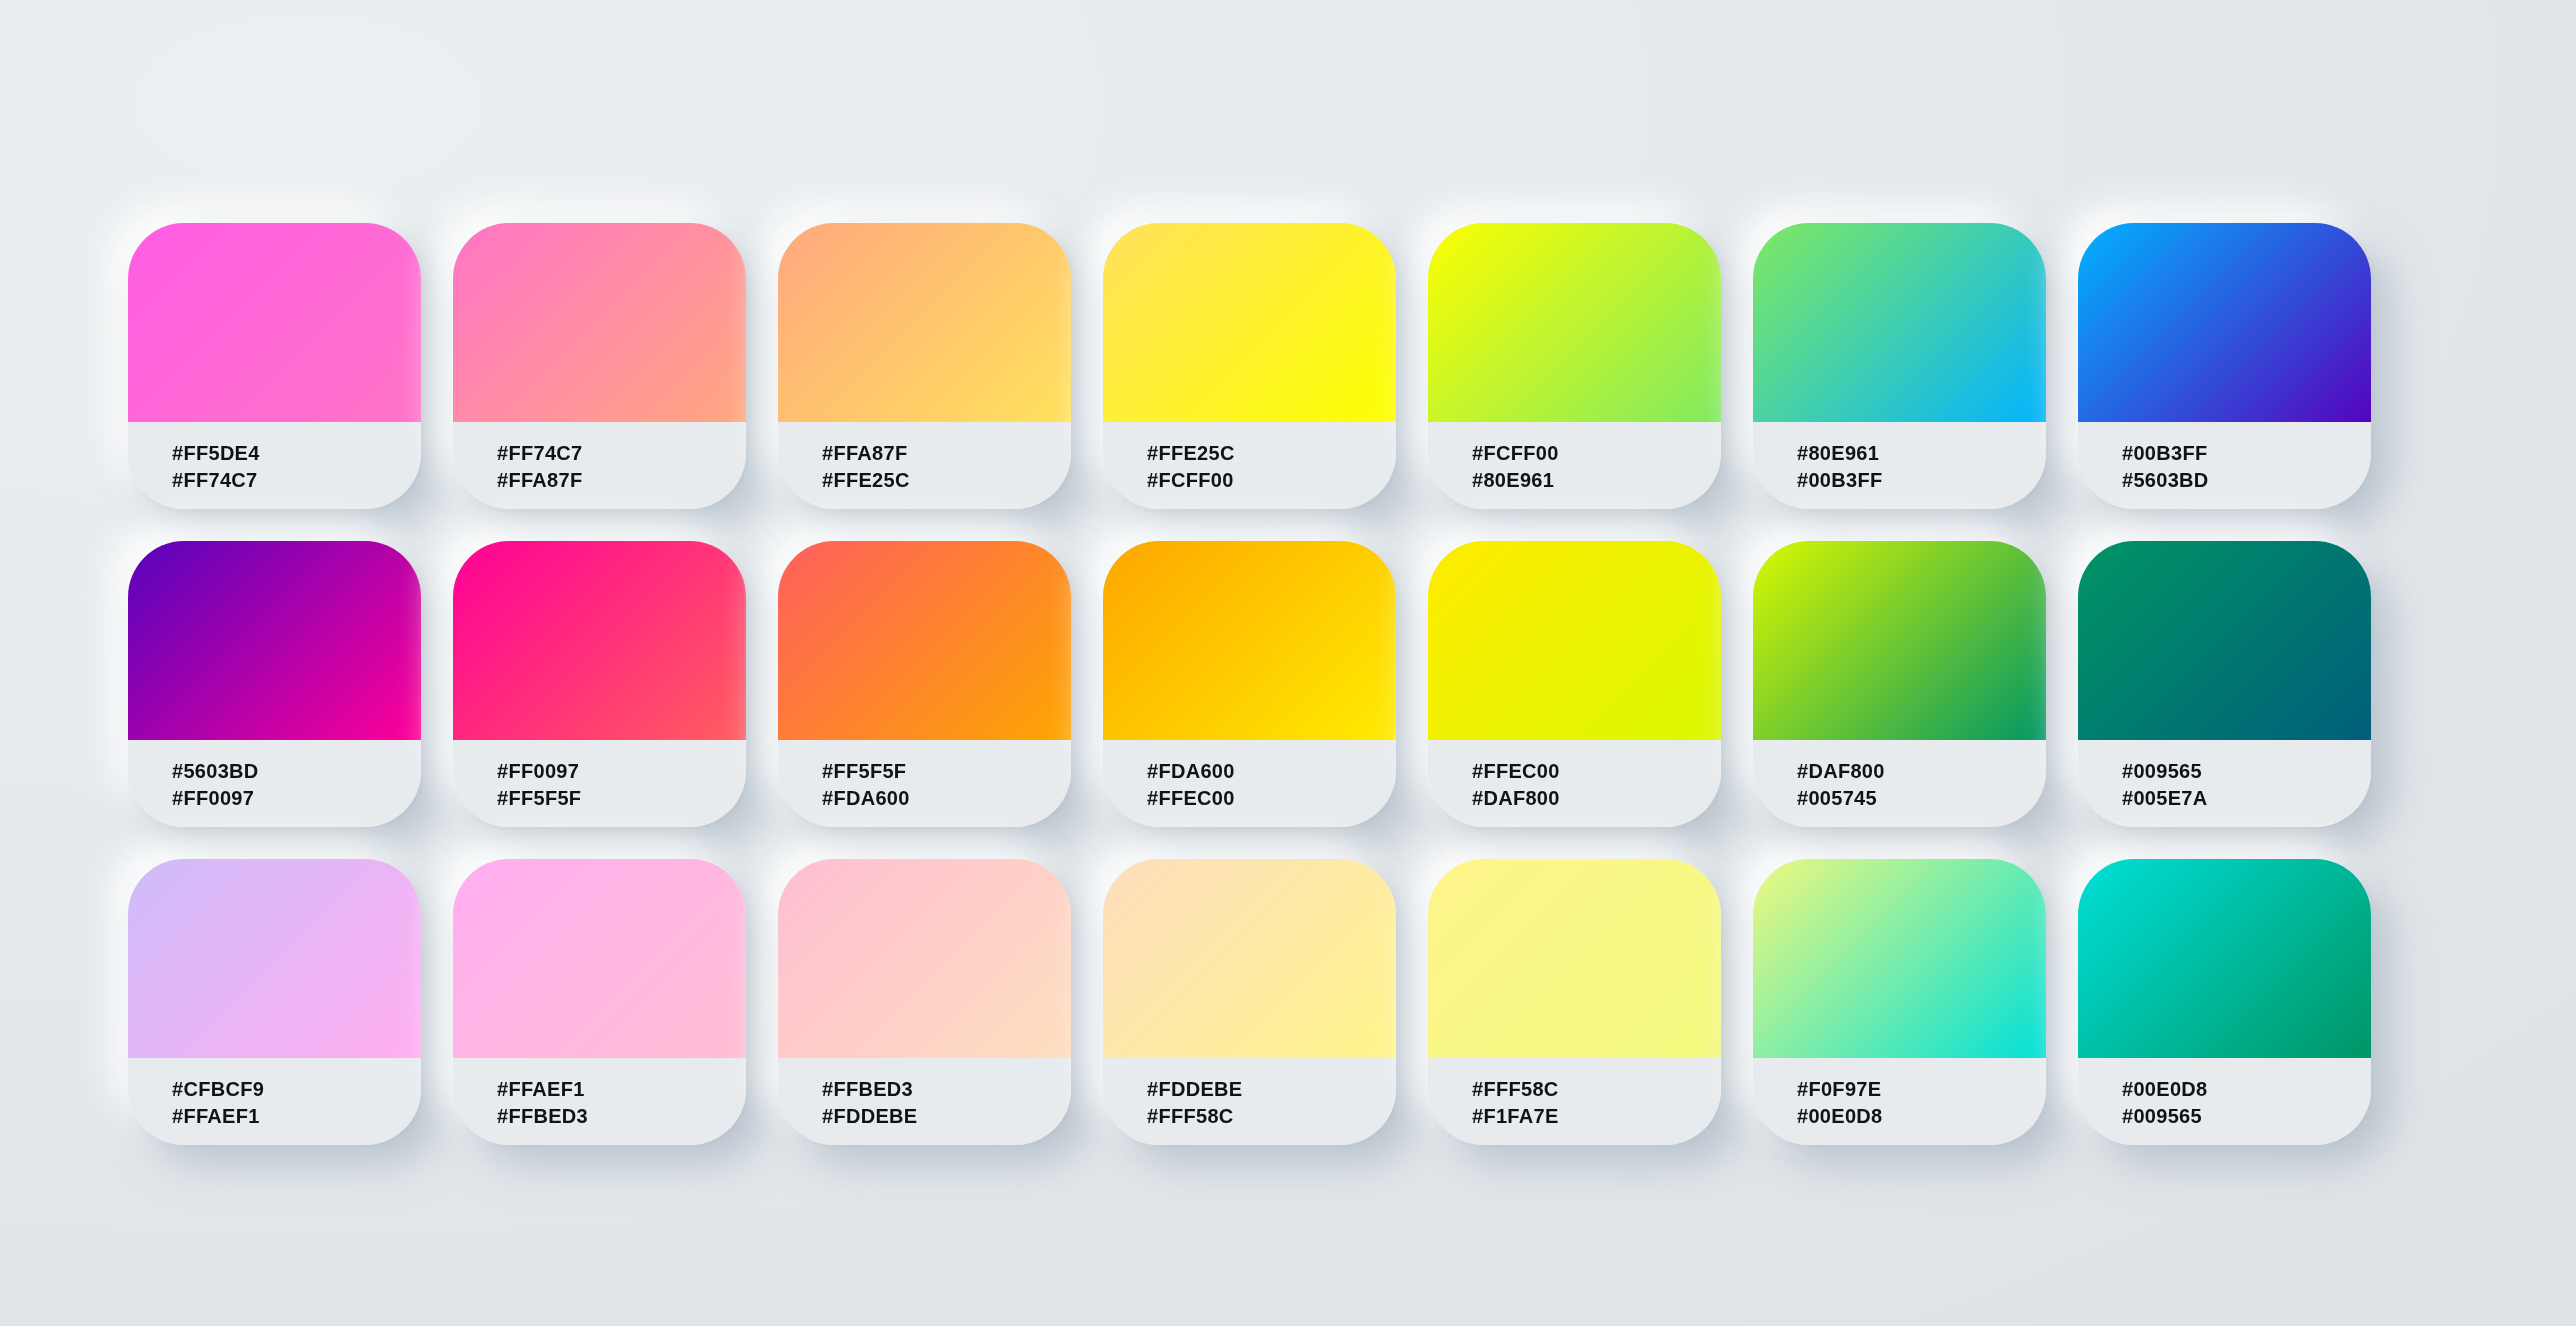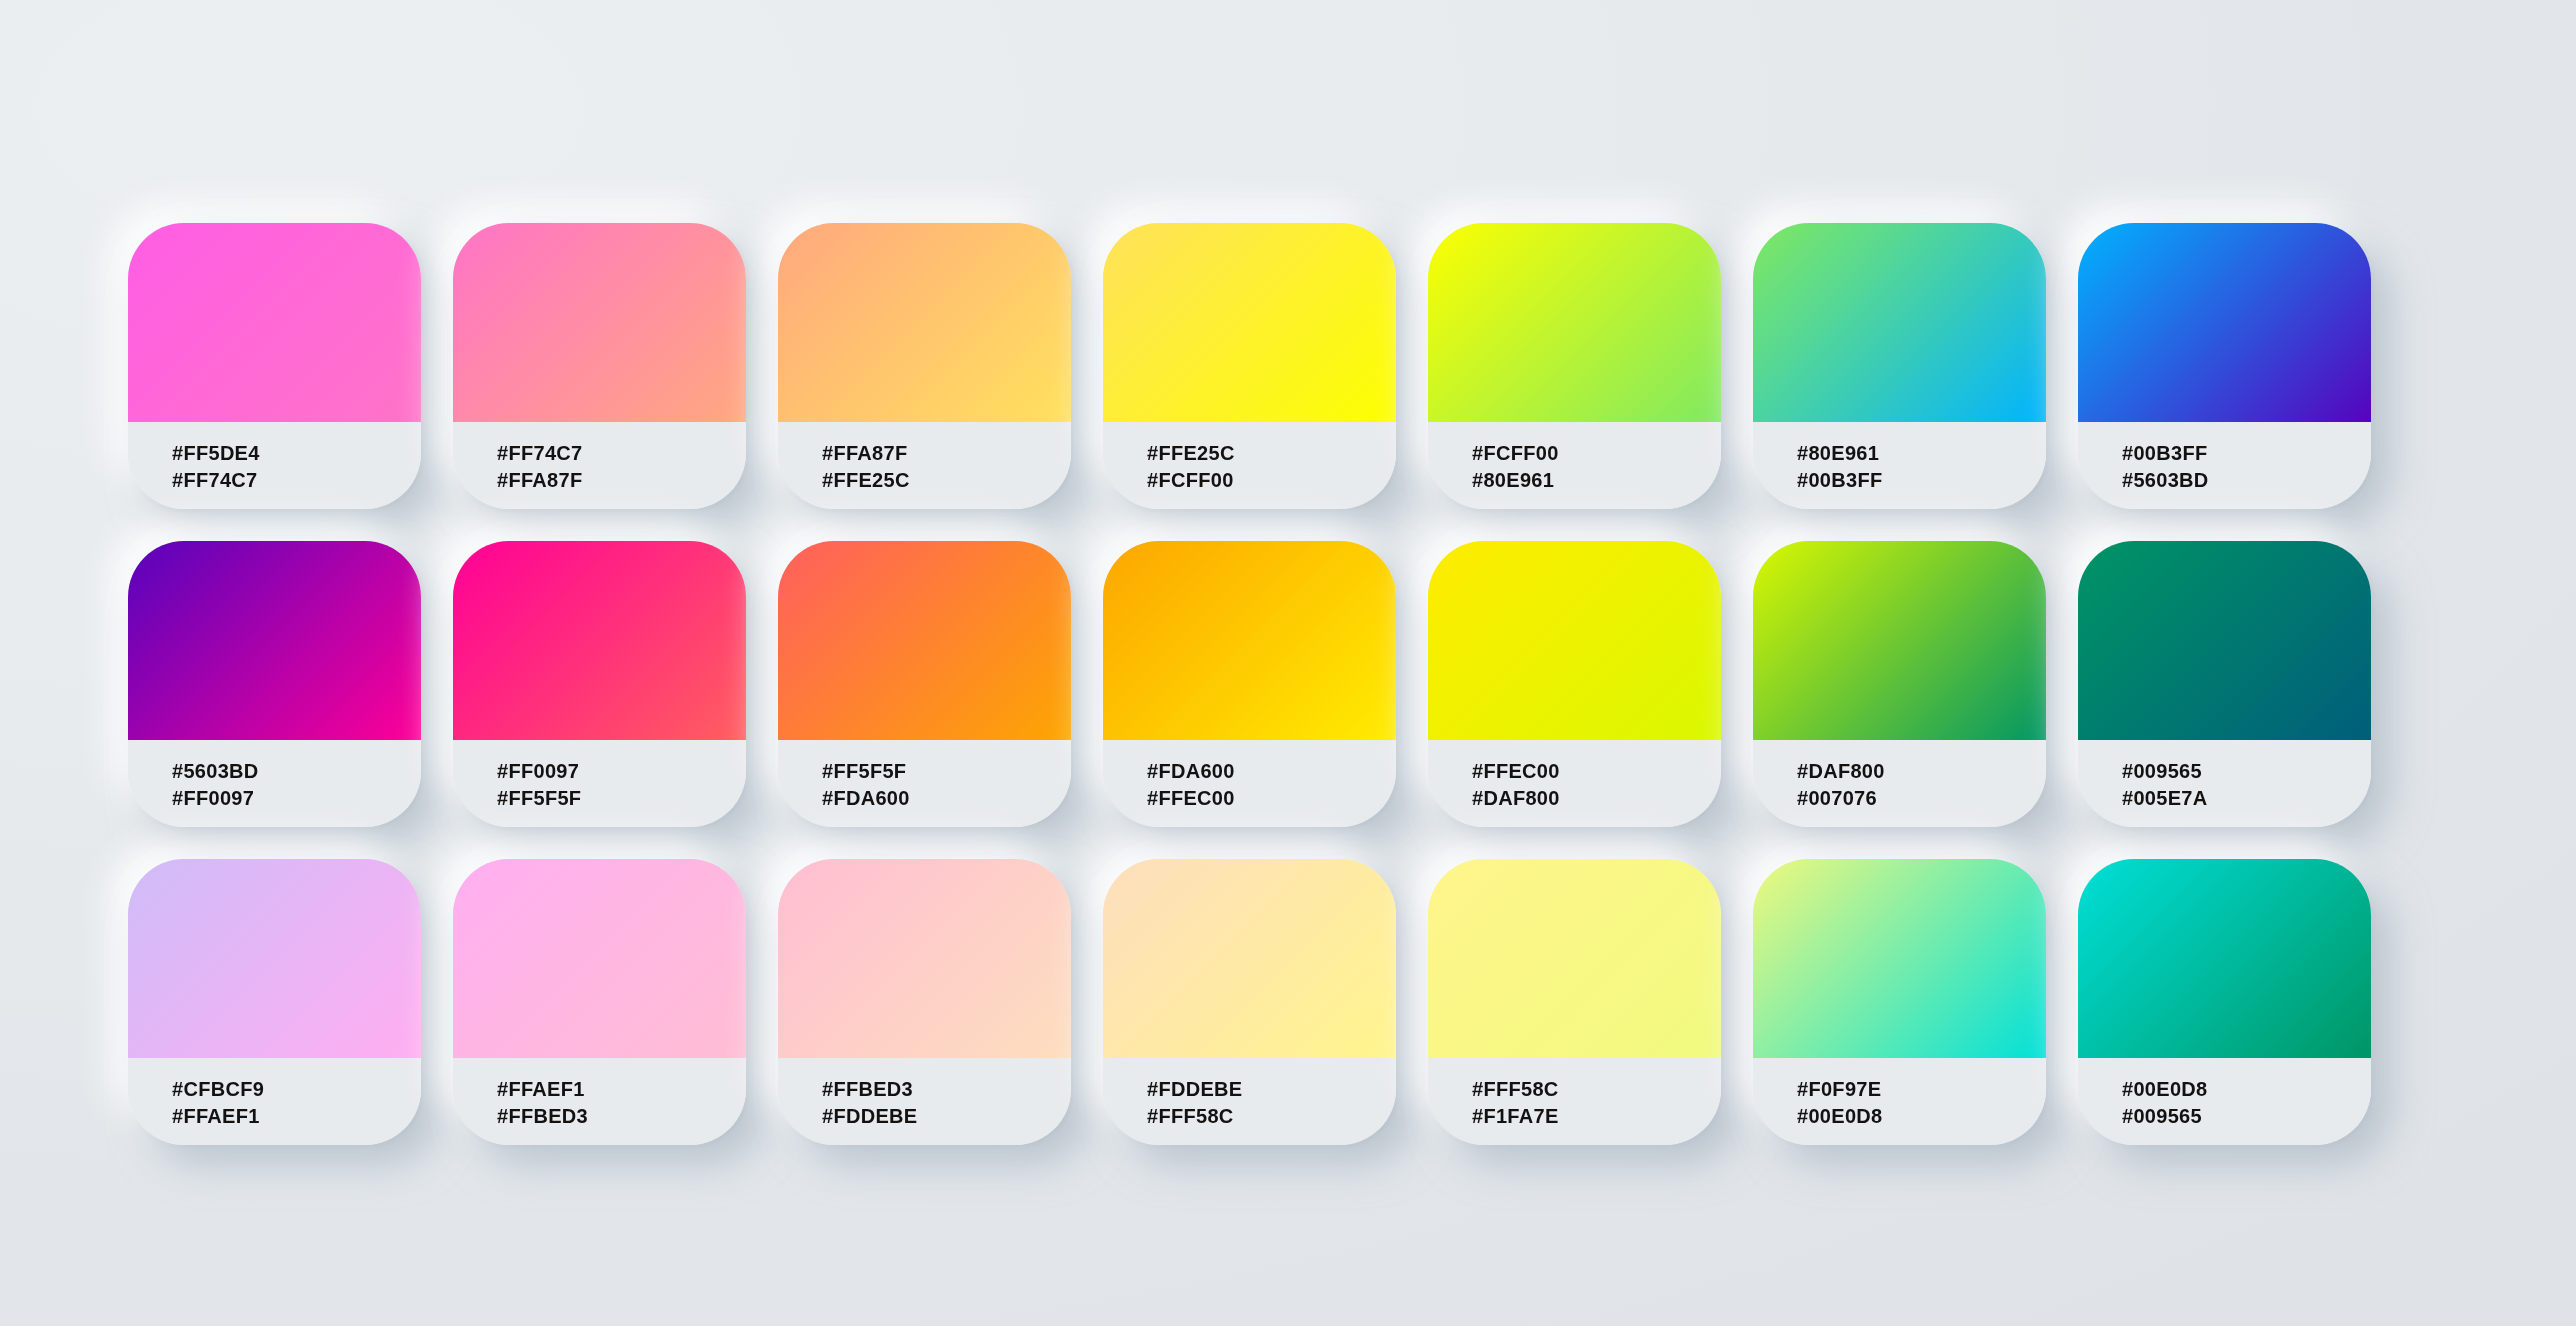--- a/index.html
+++ b/index.html
@@ -166,21 +166,21 @@
         <div class="swatch-gradient" style="background: linear-gradient(135deg, rgb(255, 236, 0) 0%, rgb(218, 248, 0) 100%);"></div>
         <div class="swatch-labels">
           <span class="swatch-hex">#FFEC00</span>
           <span class="swatch-hex">#DAF800</span>
         </div>
       </div>
       <div class="swatch-card">
         <div class="swatch-gradient" style="background: linear-gradient(135deg, rgb(218, 248, 0) 0%, rgb(0, 150, 101) 100%);"></div>
         <div class="swatch-labels">
           <span class="swatch-hex">#DAF800</span>
-          <span class="swatch-hex">#007076</span>
+          <span class="swatch-hex">#005745</span>
         </div>
       </div>
       <div class="swatch-card">
         <div class="swatch-gradient" style="background: linear-gradient(135deg, rgb(0, 149, 101) 0%, rgb(0, 94, 122) 100%);"></div>
         <div class="swatch-labels">
           <span class="swatch-hex">#009565</span>
           <span class="swatch-hex">#005E7A</span>
         </div>
       </div>
       <div class="swatch-card">

